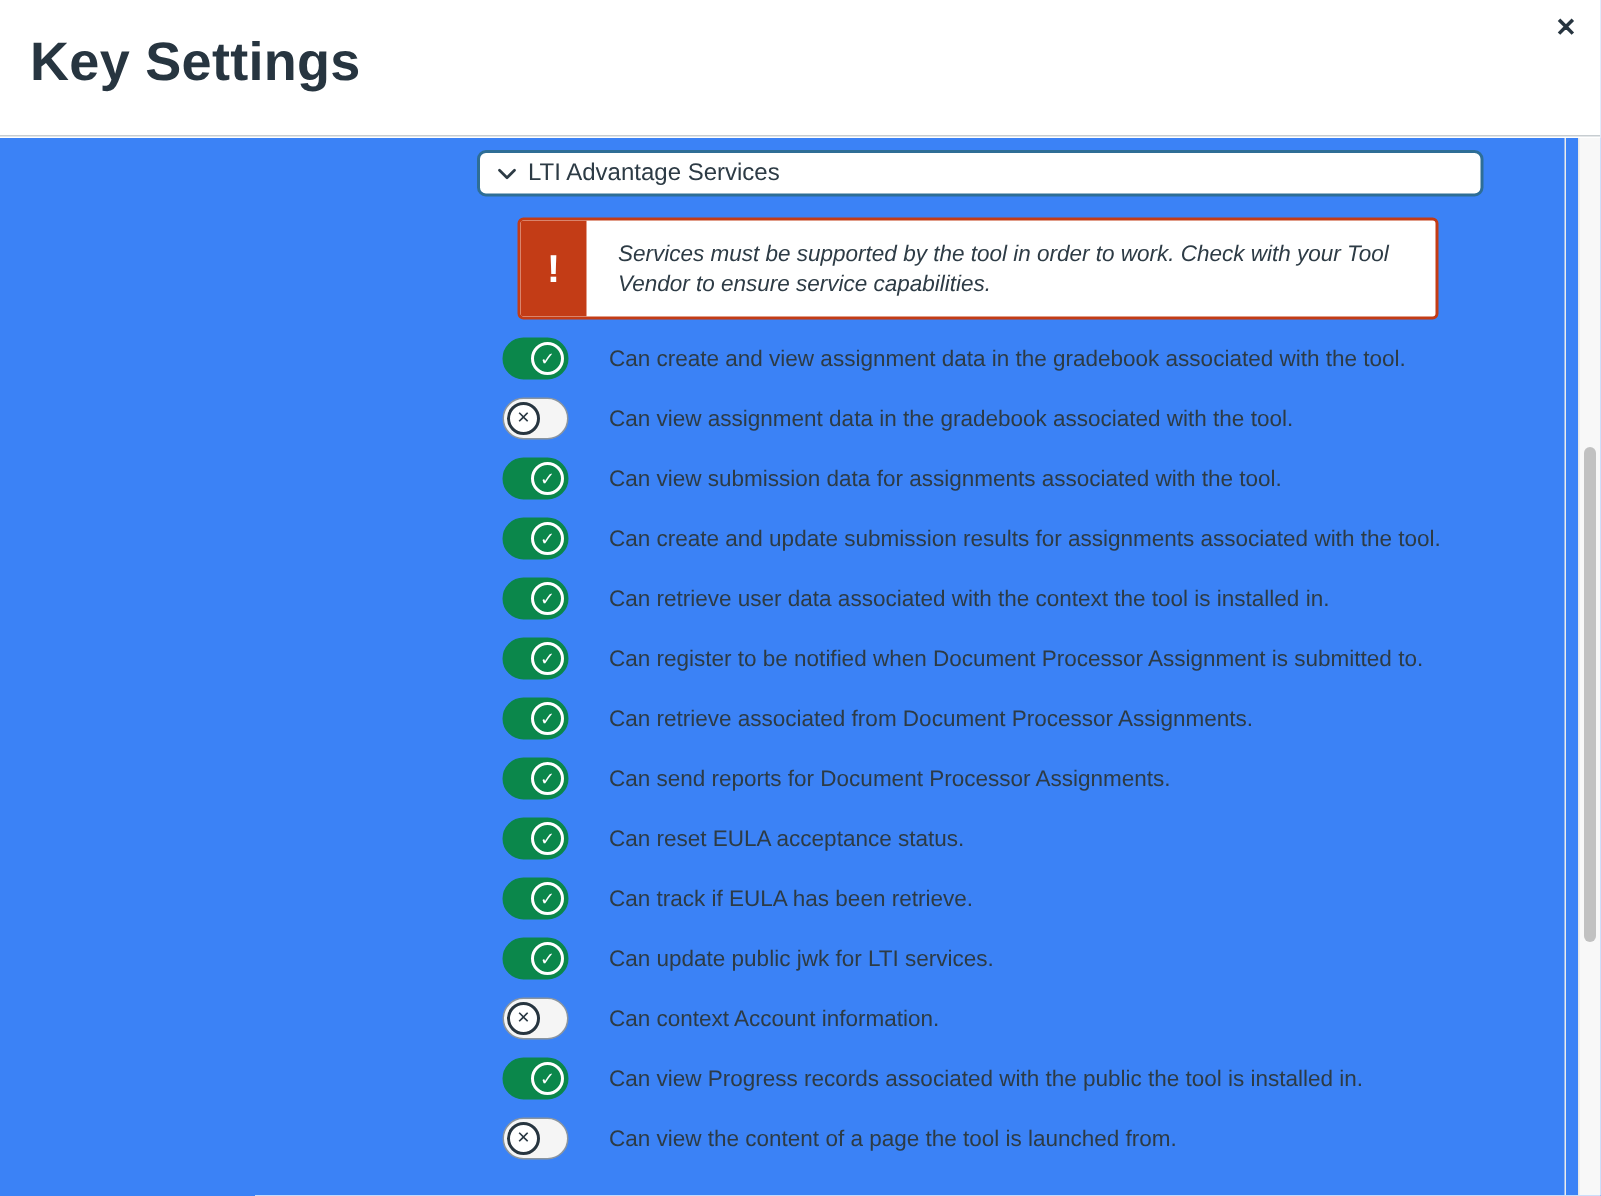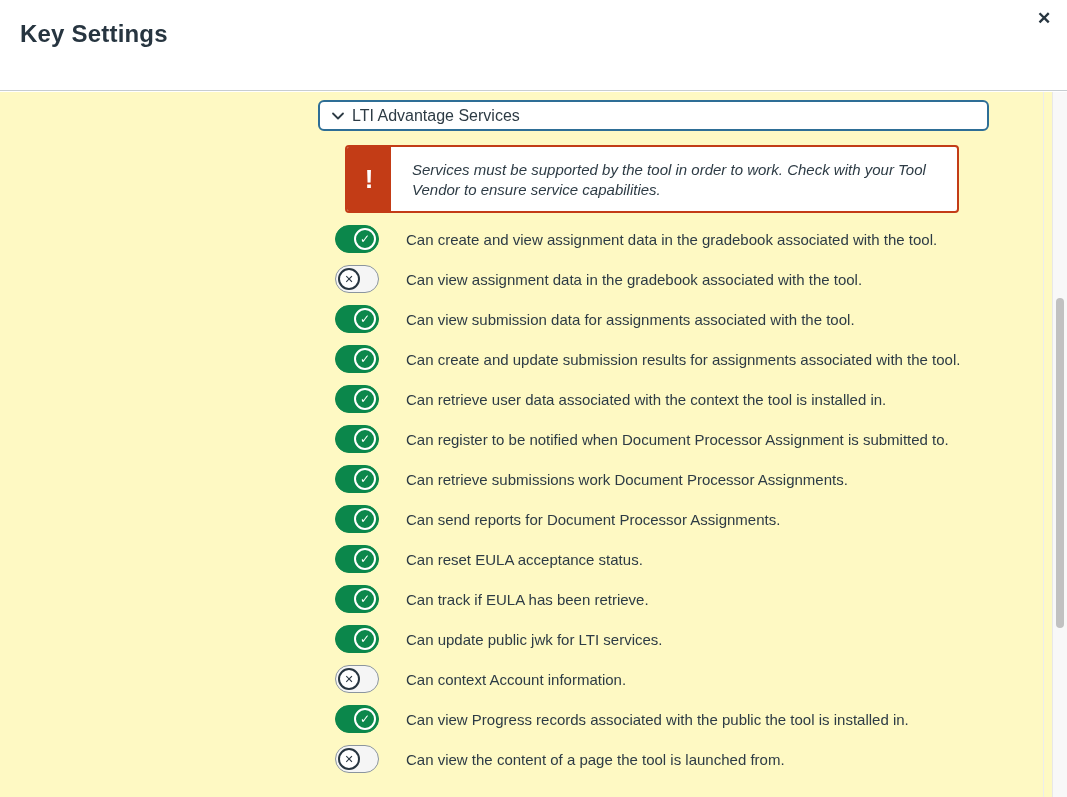--- a/index.html
+++ b/index.html
@@ -3,28 +3,28 @@
 <meta charset="utf-8">
 <style>
   * { margin:0; padding:0; box-sizing:border-box; }
   html,body { background:#ffffff; }
   body { font-family:"Liberation Sans","DejaVu Sans",sans-serif; color:#2D3B45; }
   .page { position:relative; width:1067px; height:797px; background:#fff; overflow:hidden; }
 
   
   .modal-header { position:absolute; left:0; top:0; width:100%; height:91px;
     border-bottom:1px solid #C7CDD1; background:#fff; }
-  .modal-title { position:absolute; left:20px; top:20px; font-size:24px; font-weight:700;
+  .modal-title { position:absolute; left:20px; top:20px; font-size:36px; font-weight:700;
     color:#273540; letter-spacing:0.2px; }
   .close-btn { position:absolute; top:5px; right:10px; width:26px; height:26px;
     display:flex; align-items:center; justify-content:center; background:none; border:none;
     font-size:17px; font-weight:700; color:#273540; cursor:pointer; line-height:1; }
 
   
-  .modal-body { position:absolute; left:0; top:92px; width:1067px; height:705px; background:#fef9c3; }
+  .modal-body { position:absolute; left:0; top:92px; width:1067px; height:705px; background:#3b82f6; }
 
   
   .section-header { position:absolute; left:318px; top:8px; width:671px; height:31px;
     border:2px solid #2E6E96; border-radius:6px; background:#fff;
     display:flex; align-items:center; padding:0 10px; cursor:pointer; }
   .chevron { width:16px; height:16px; margin-right:6px; flex:0 0 auto; display:block; }
   .section-label { font-size:16px; color:#2D3B45; white-space:nowrap; }
 
   
   .alert { position:absolute; left:345px; top:53px; width:614px; height:68px;
@@ -125,21 +125,21 @@
         <div class="toggle" data-state="on">
           <span class="knob">✓</span>
         </div>
         <span class="service-label">Can register to be notified when Document Processor Assignment is submitted to.</span>
       </div>
 
       <div class="service-row">
         <div class="toggle" data-state="on">
           <span class="knob">✓</span>
         </div>
-        <span class="service-label">Can retrieve submissions work Document Processor Assignments.</span>
+        <span class="service-label">Can retrieve associated from Document Processor Assignments.</span>
       </div>
 
       <div class="service-row">
         <div class="toggle" data-state="on">
           <span class="knob">✓</span>
         </div>
         <span class="service-label">Can send reports for Document Processor Assignments.</span>
       </div>
 
       <div class="service-row">

